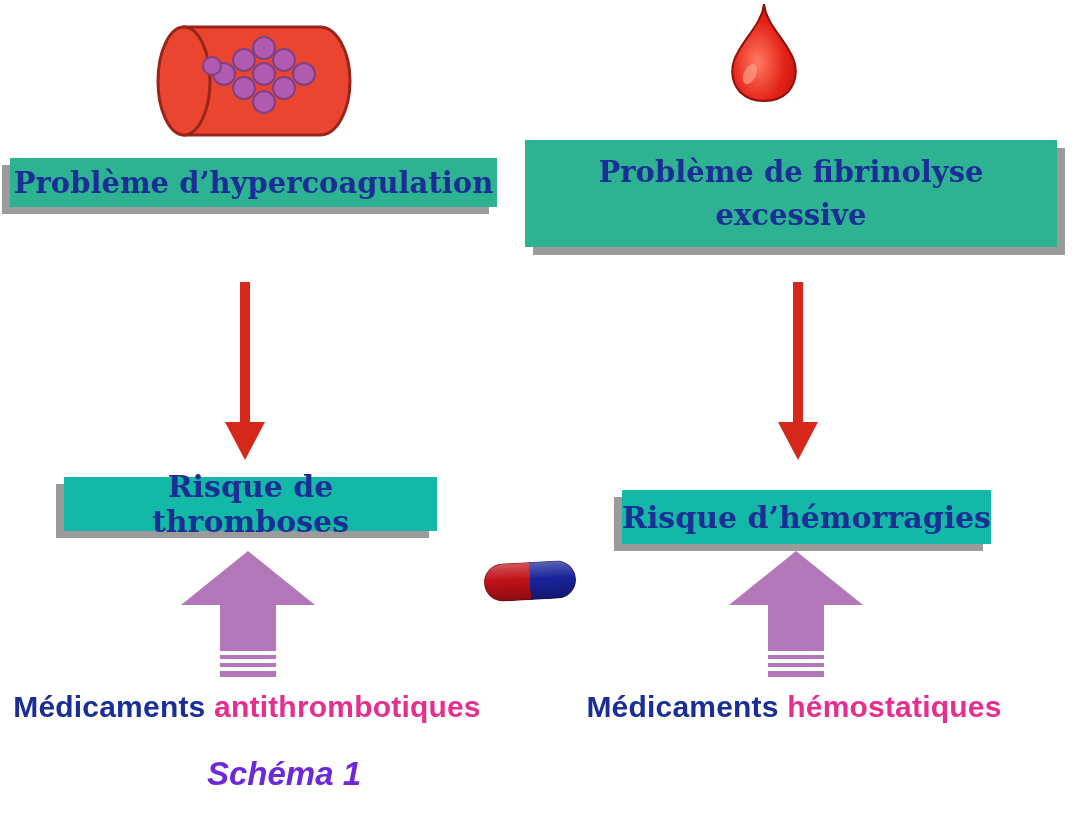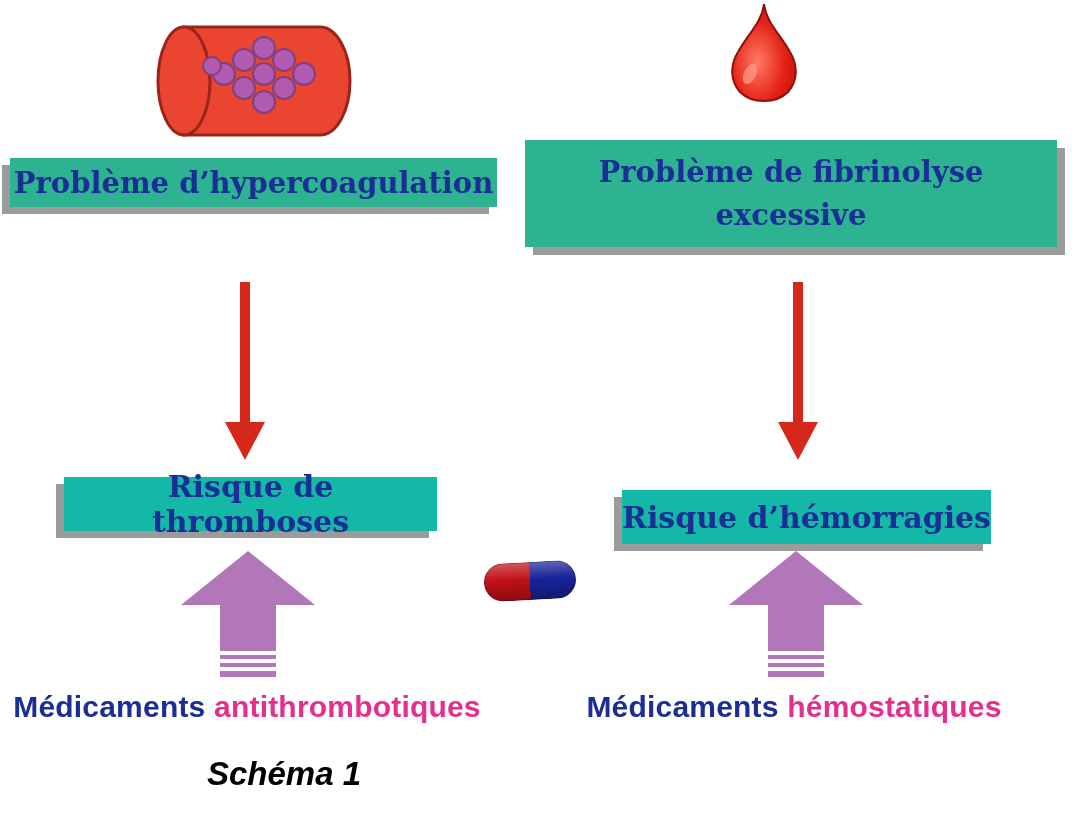--- a/index.html
+++ b/index.html
@@ -62,21 +62,21 @@
   .med-right{left:551px;top:690px;width:430px;margin-left:28px;}
   .med-prefix{color:#1a2e96;text-align:center;}
   .med-type{color:#e62e8e;}
 
   .caption{
     position:absolute;
     left:207px;top:755px;
     font-size:33px;
     font-style:italic;
     font-weight:700;
-    color:#000000;
+    color:#6d28d9;
   }
 </style>
 </head>
 <body>
 
 <div class="canvas">
 
   <svg class="abs vessel" width="206" height="118" viewBox="0 0 206 118">
     <path d="M 32 5 L 168 5 A 30 54 0 0 1 168 113 L 32 113 Z" fill="#ea4530" stroke="#9b241a" stroke-width="3"></path>
     <ellipse cx="32" cy="59" rx="26" ry="54" fill="#ea4530" stroke="#9b241a" stroke-width="3"></ellipse>

